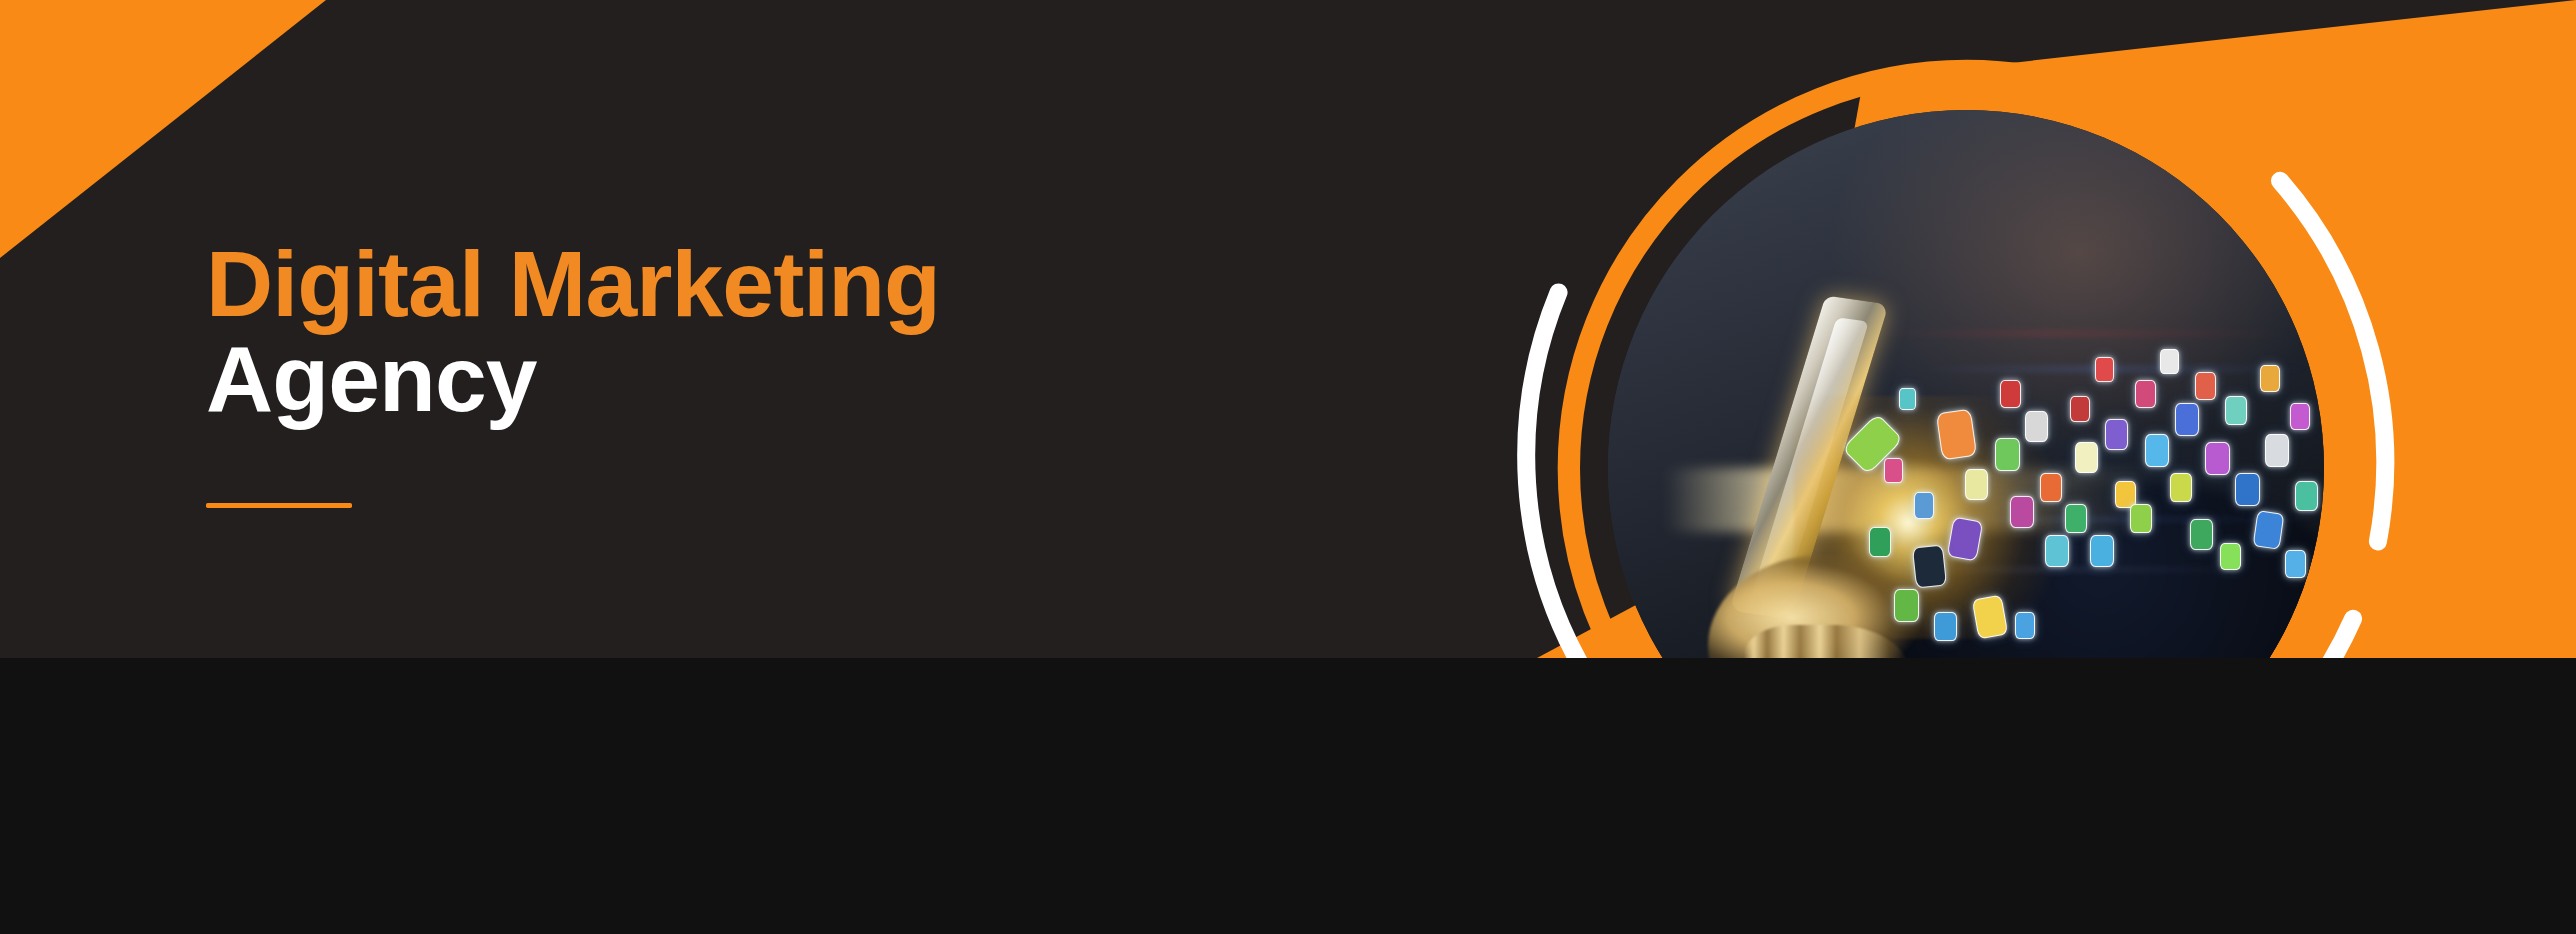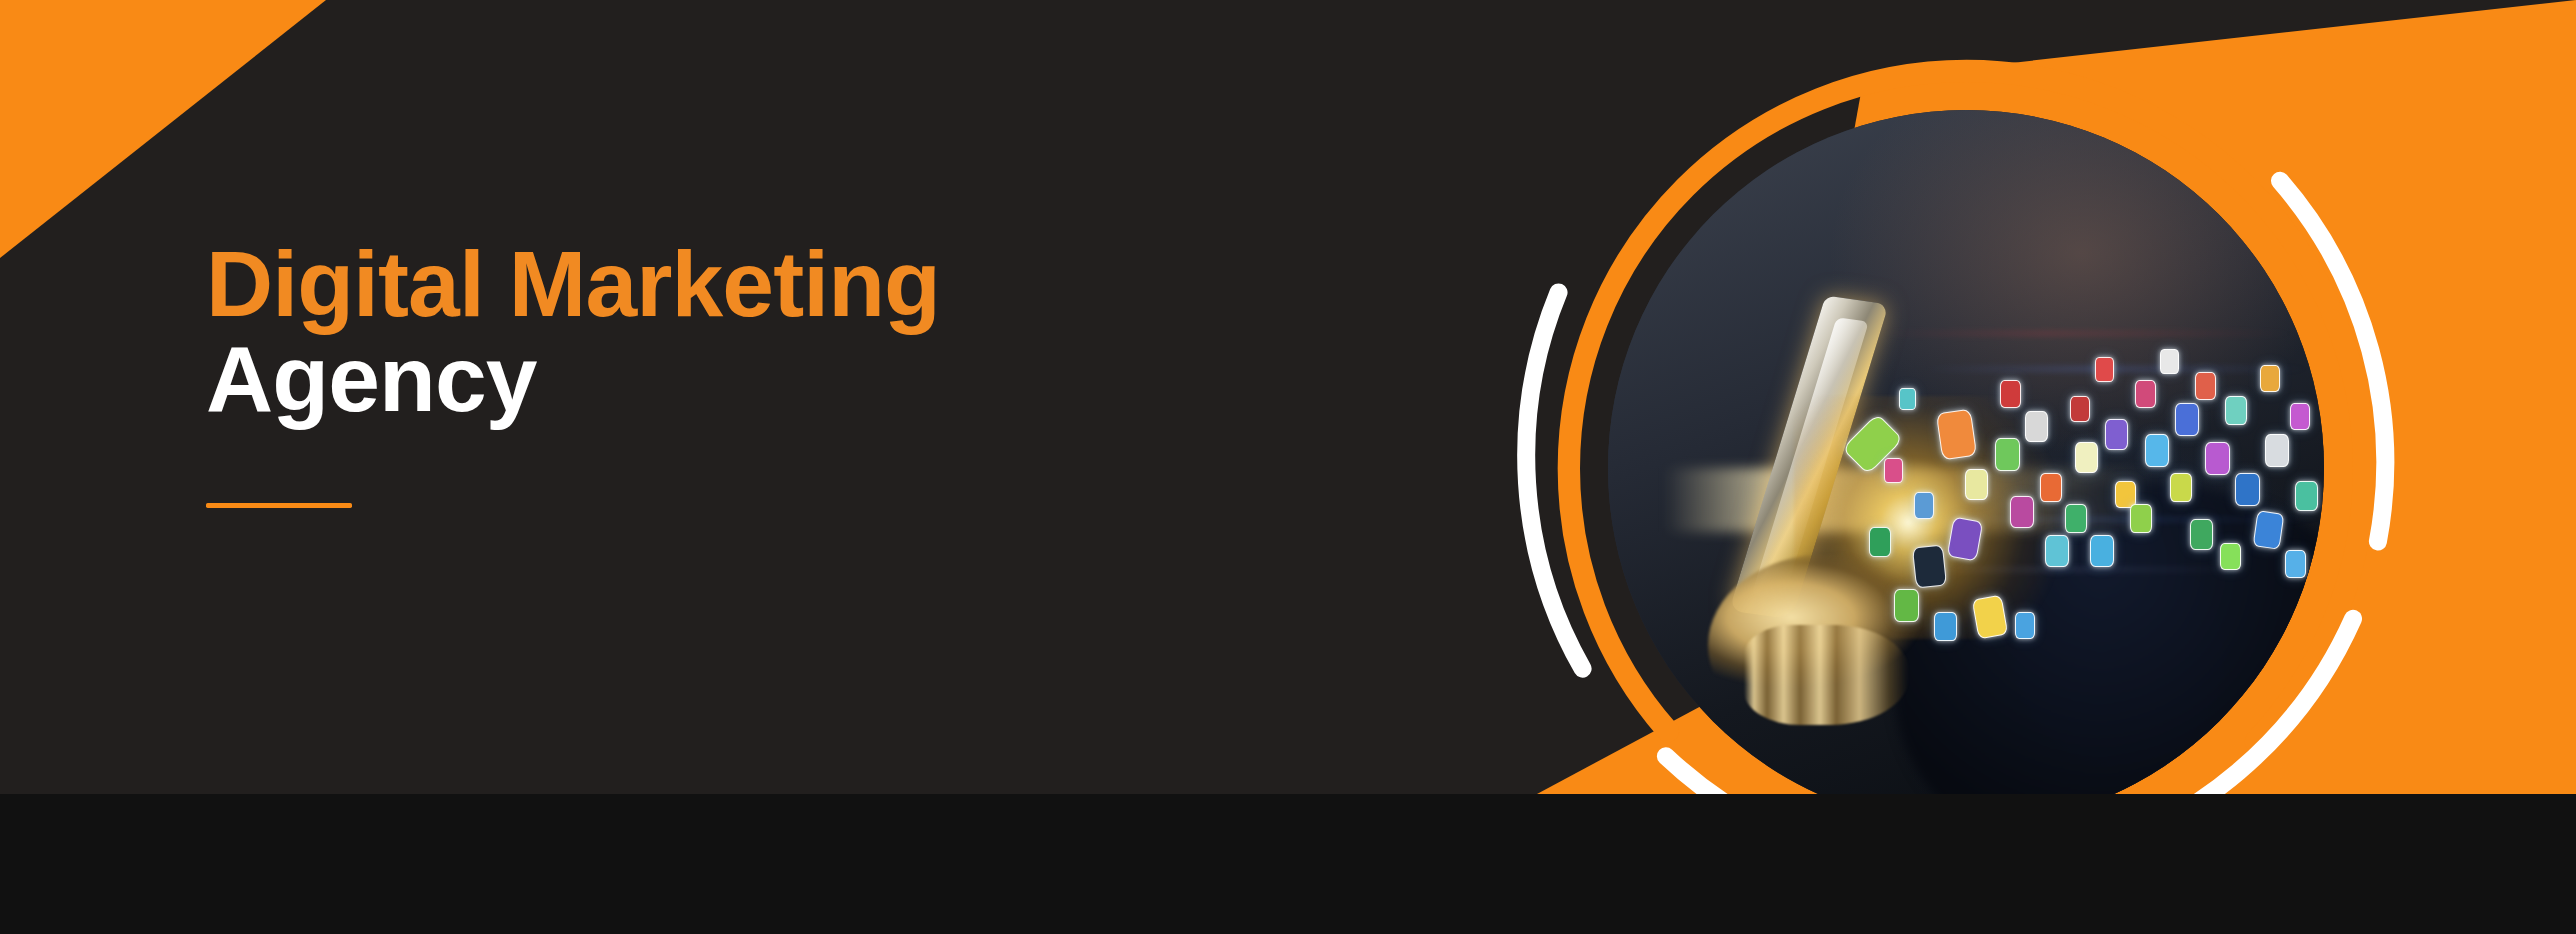--- a/index.html
+++ b/index.html
@@ -7,21 +7,21 @@
     padding: 0;
     background: #111;
   }
   body {
     font-family: "Liberation Sans", sans-serif;
   }
 
   #banner {
     position: relative;
     width: 2576px;
-    height: 794px;
+    height: 658px;
     overflow: hidden;
     background: #221F1E;
   }
 
   
   .wedge {
     position: absolute;
     pointer-events: none;
   }
   #wedge-top-left {

